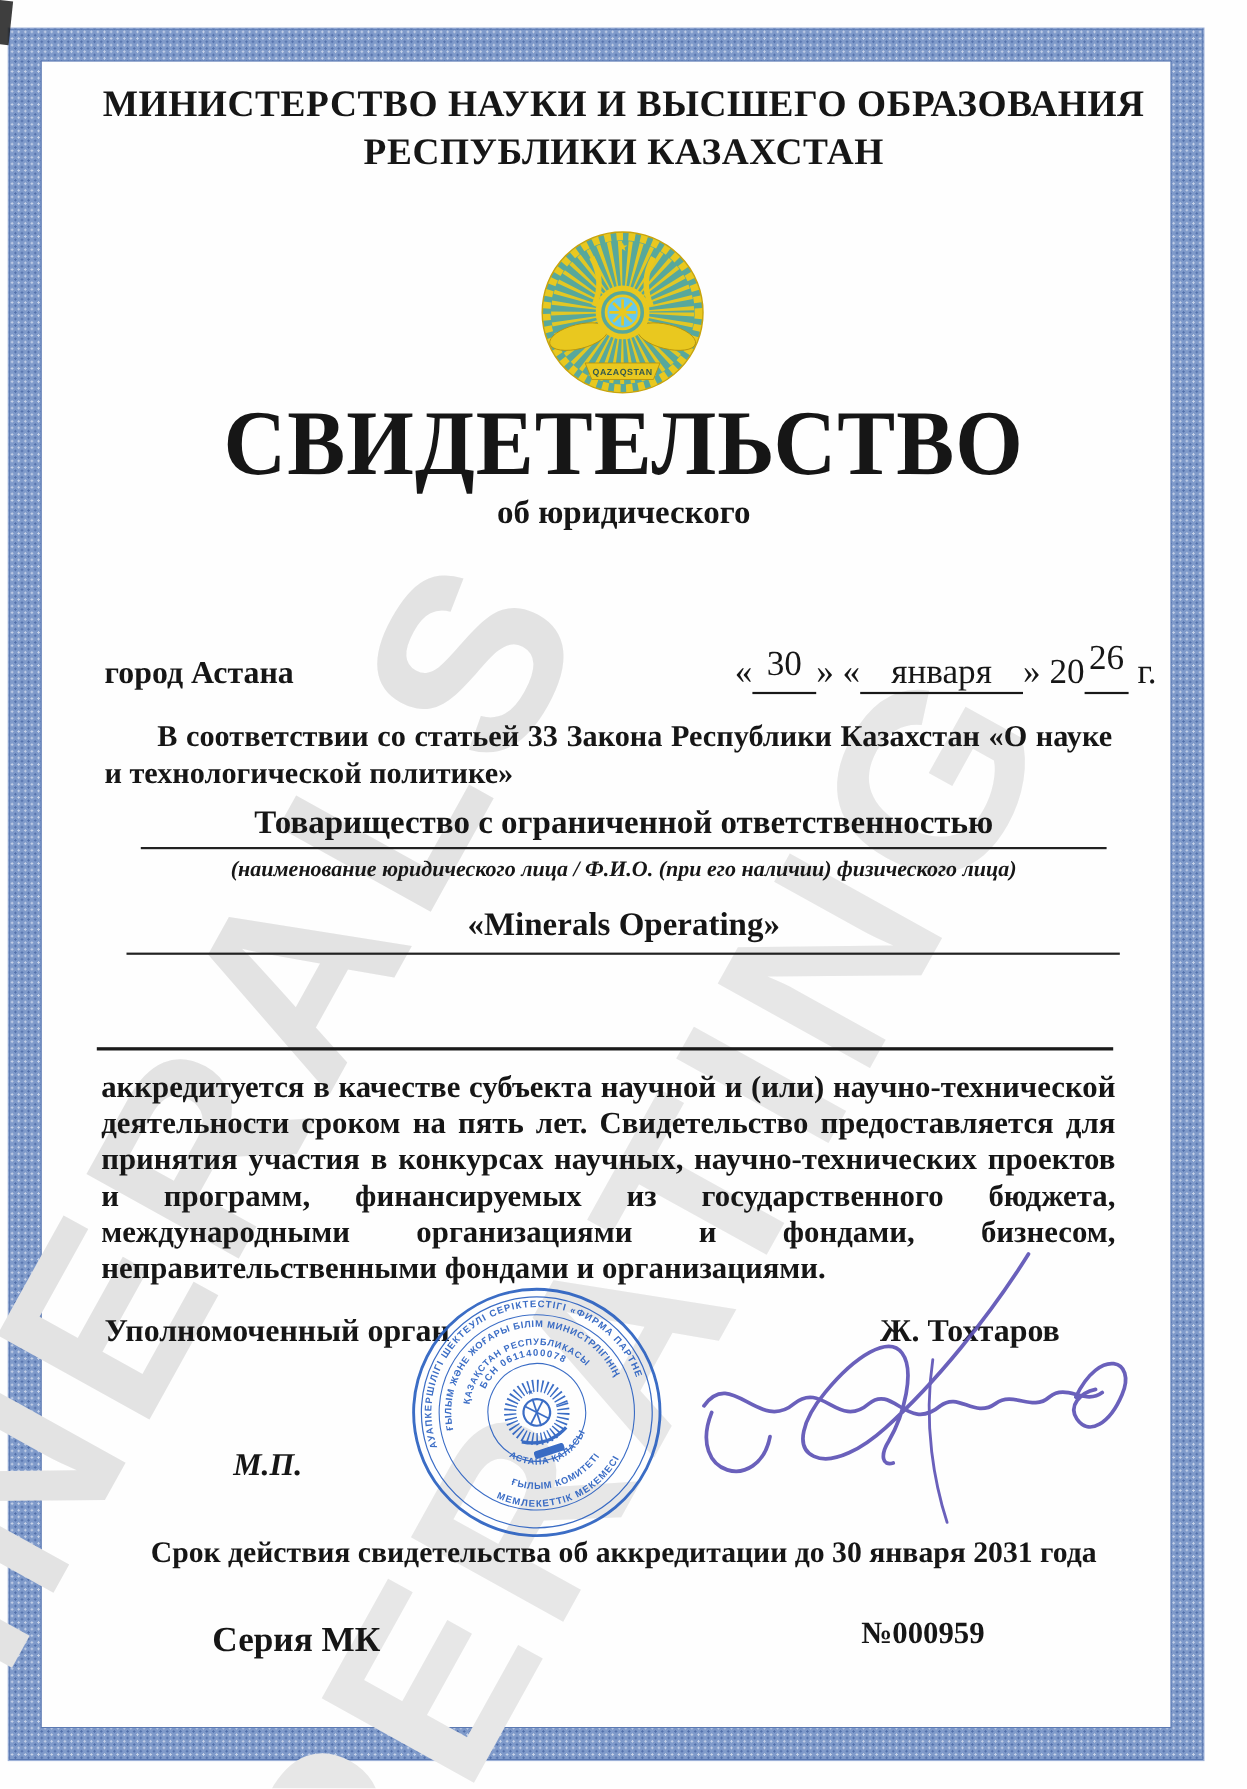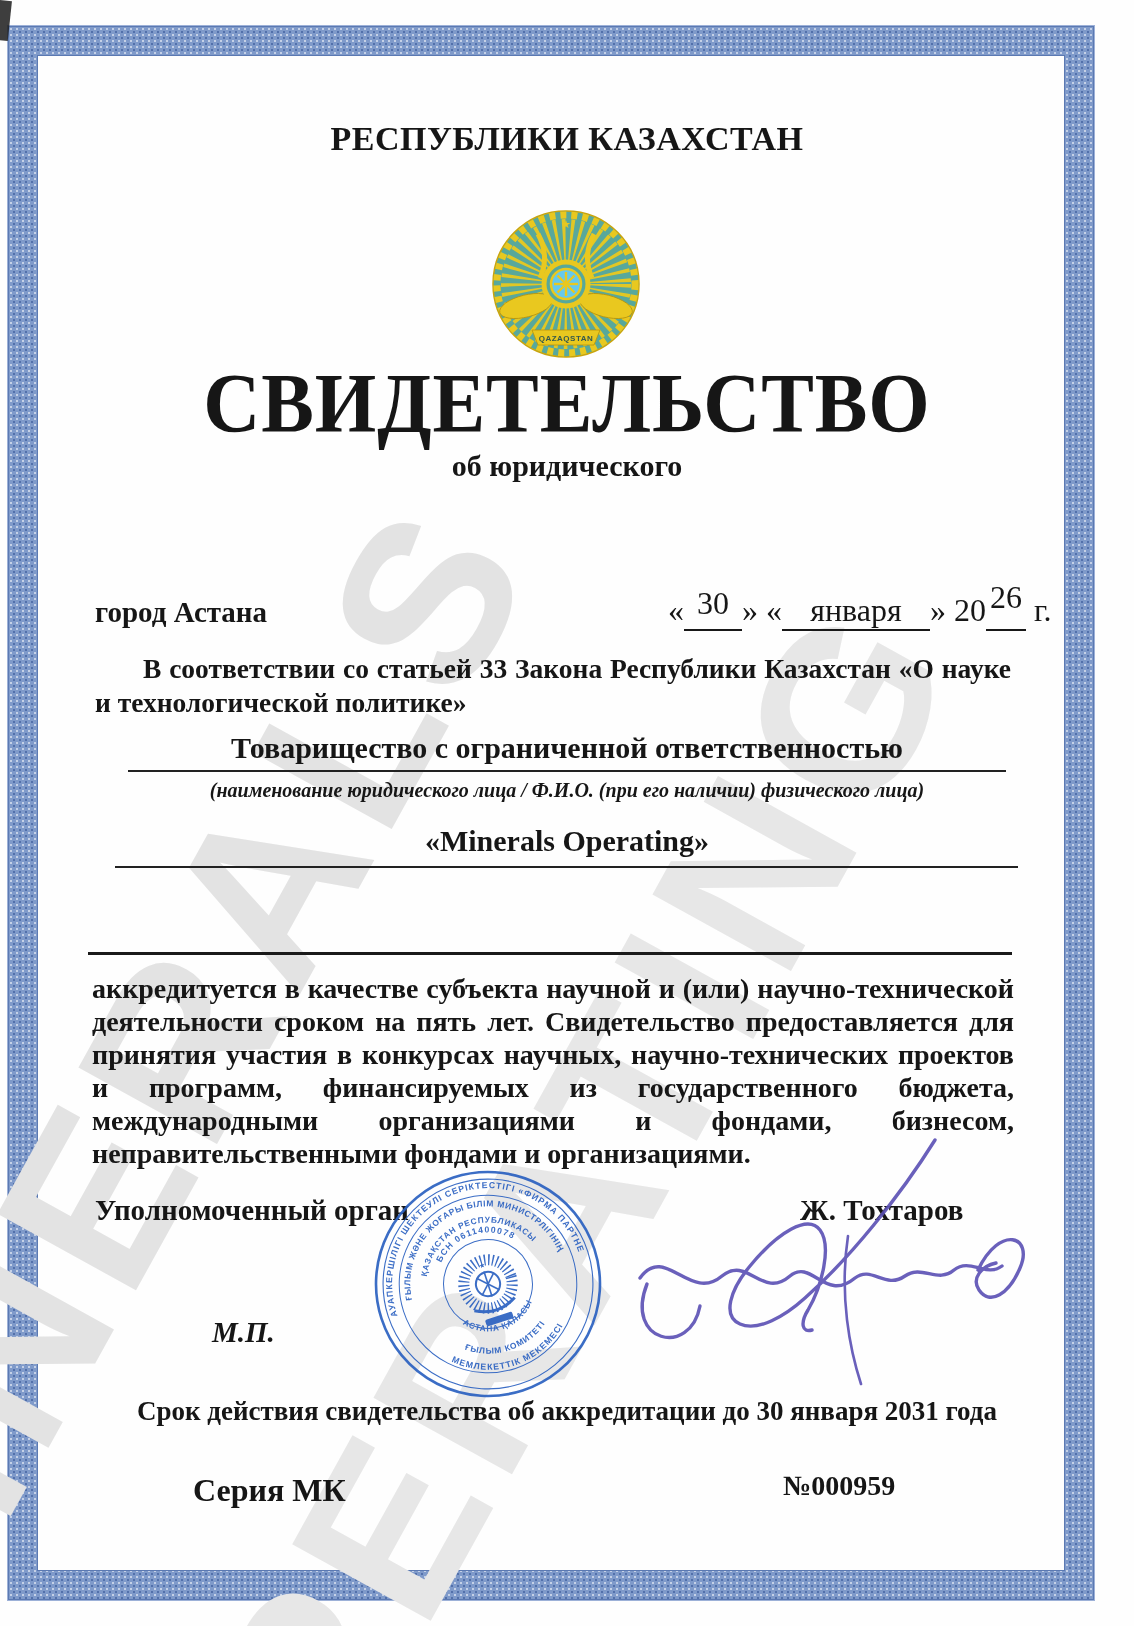--- a/index.html
+++ b/index.html
@@ -78,20 +78,21 @@
   <div class="frame">
     <div class="frame-inner"></div>
   </div>
   <div class="scan-artifact"></div>
 
   <div class="wm wm1">MINERALS</div>
   <div class="wm wm2">OPERATING</div>
 
   <div class="content">
 
+    <div class="abs center ministry" style="top:76px;">МИНИСТЕРСТВО НАУКИ И ВЫСШЕГО ОБРАЗОВАНИЯ</div>
     <div class="abs center ministry" style="top:120px;">РЕСПУБЛИКИ КАЗАХСТАН</div>
 
     <svg class="abs" style="left:488px; top:206px;" width="156" height="156" viewBox="0 0 156 156">
       <circle cx="78" cy="78" r="73" fill="#58a89b" stroke="#c9a40c" stroke-width="1.5"></circle>
       <circle cx="78" cy="78" r="69" fill="none" stroke="#e9c81f" stroke-width="7" stroke-dasharray="6 5"></circle>
       <circle cx="78" cy="78" r="44" fill="none" stroke="#e9c81f" stroke-width="42" stroke-dasharray="2.6 4.2" opacity=".95"></circle>
       <path d="M50,28 Q62,50 52,72" fill="none" stroke="#e9c81f" stroke-width="5"></path>
       <path d="M106,28 Q94,50 104,72" fill="none" stroke="#e9c81f" stroke-width="5"></path>
       <ellipse cx="38" cy="100" rx="27" ry="11" fill="#e9c81f" stroke="#b8930a" stroke-width=".8" transform="rotate(-14 38 100)"></ellipse>
       <ellipse cx="118" cy="100" rx="27" ry="11" fill="#e9c81f" stroke="#b8930a" stroke-width=".8" transform="rotate(14 118 100)"></ellipse>

